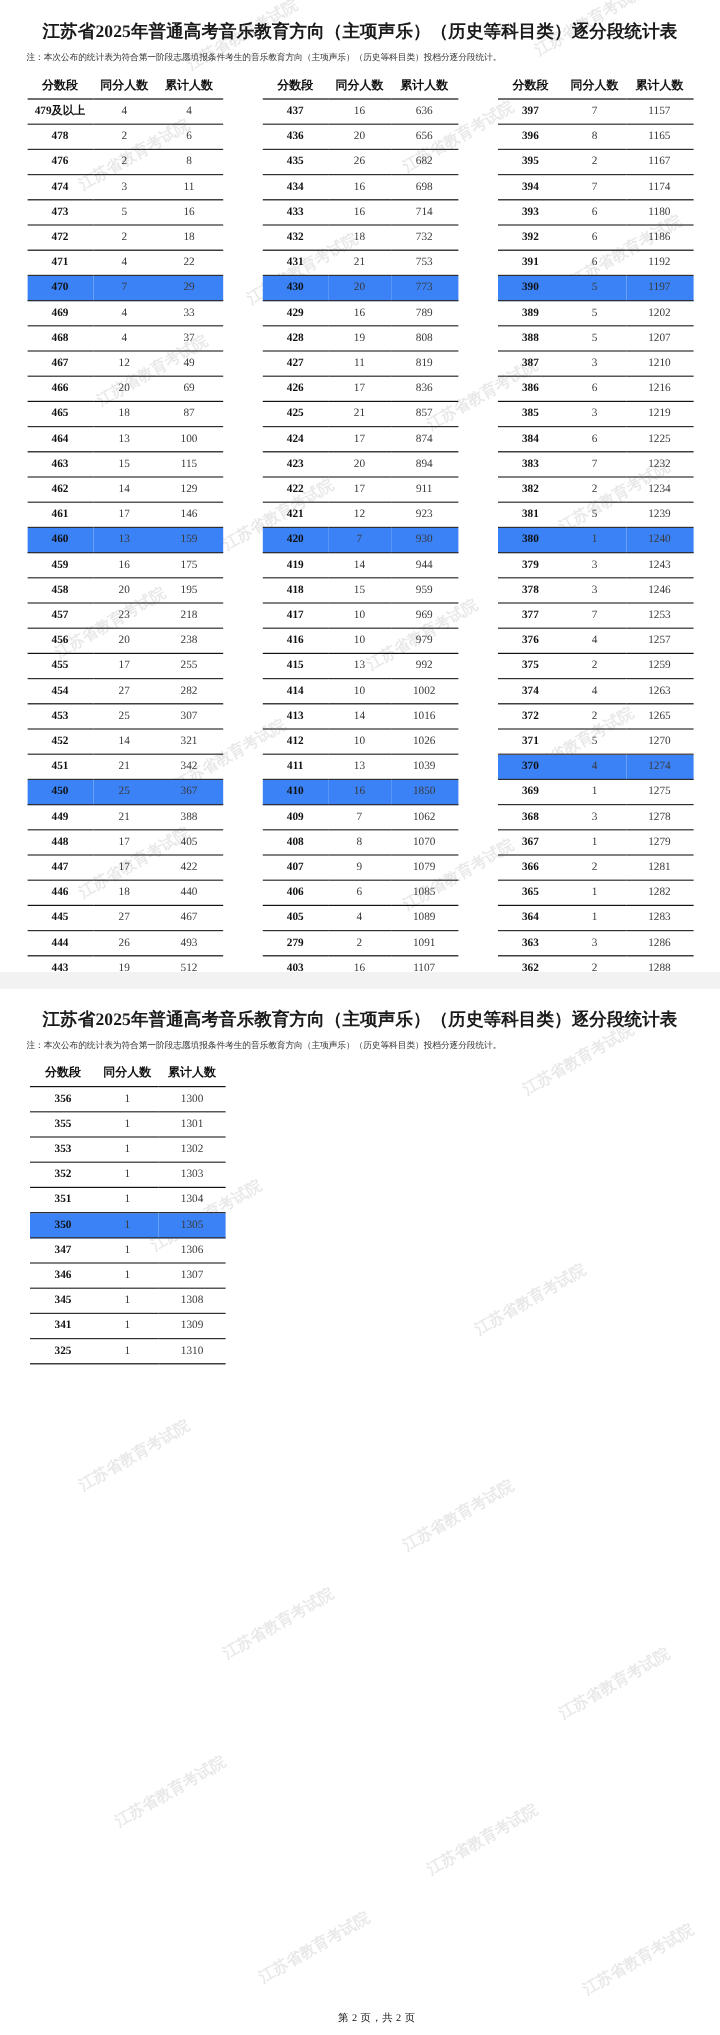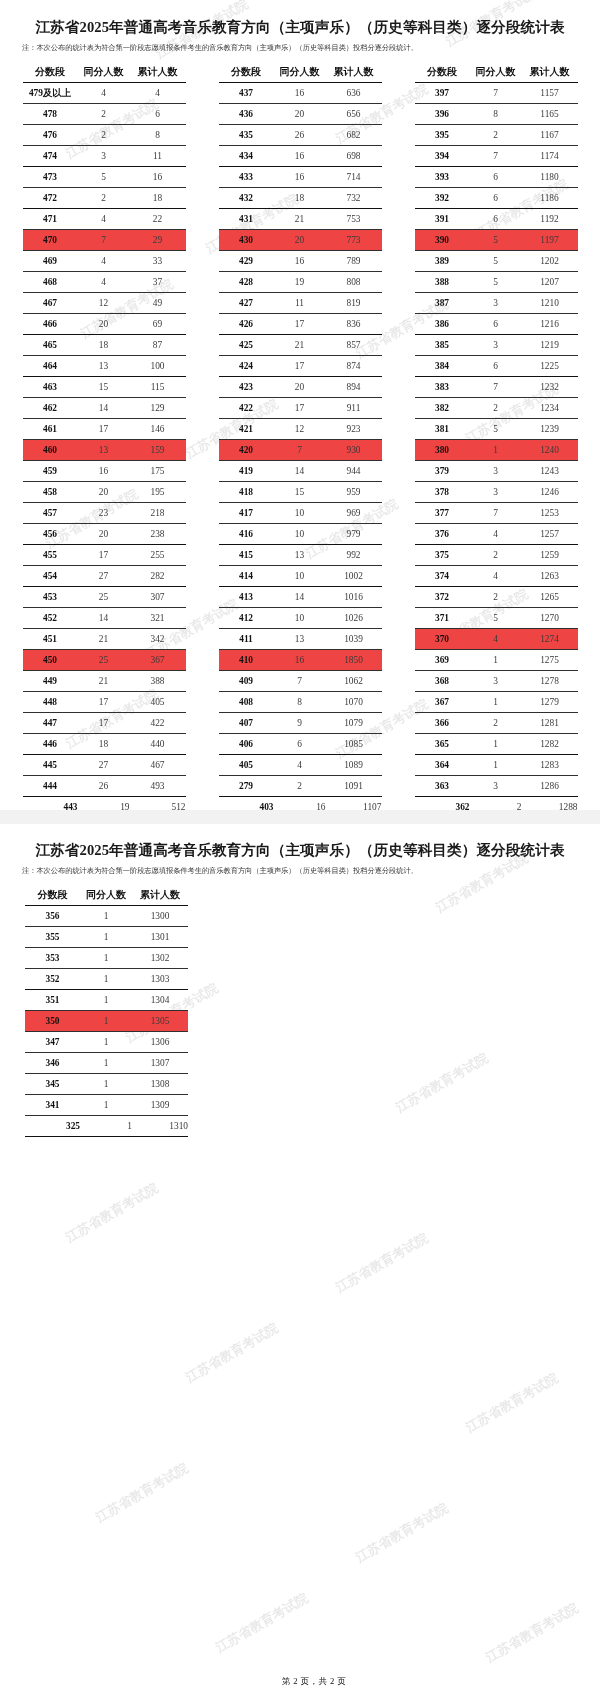--- a/index.html
+++ b/index.html
@@ -35,22 +35,22 @@
   table.tbl th{font-size:10px;font-weight:700;color:#111;height:21px;line-height:21px;
       font-family:"Liberation Serif",serif;}
   table.tbl td.seg{font-weight:700;color:#111;}
   table.tbl td.cnt,table.tbl td.cum{color:#3a3a3a;}
 
   col.c1{width:55px;}col.c2{width:52px;}col.c3{width:56px;}
 
   thead tr.hdr th{border-bottom:1.3px solid #111;}
   tbody tr td{border-bottom:.9px solid #2f2f2f;}
   tbody tr.thick td{border-bottom:1.5px solid #111;}
-  tbody tr.hl td{background:#ef4444;color:#111;}
-  tbody tr:last-child td{border-bottom:1.5px solid #111;text-align:right;}
+  tbody tr.hl td{background:#3b82f6;color:#111;}
+  tbody tr:last-child td{border-bottom:1.5px solid #111;}
 
   .footer{text-align:center;font-size:8.6px;color:#111;padding-top:9px;position:relative;z-index:4;
           letter-spacing:.4px;}
   .page2 .footer{position:absolute;left:0;right:0;bottom:22px;padding-top:0;padding-left:28px;}
 </style>
 </head>
 <body>
 
 <div class="page page1">
   <div class="wm-layer">

